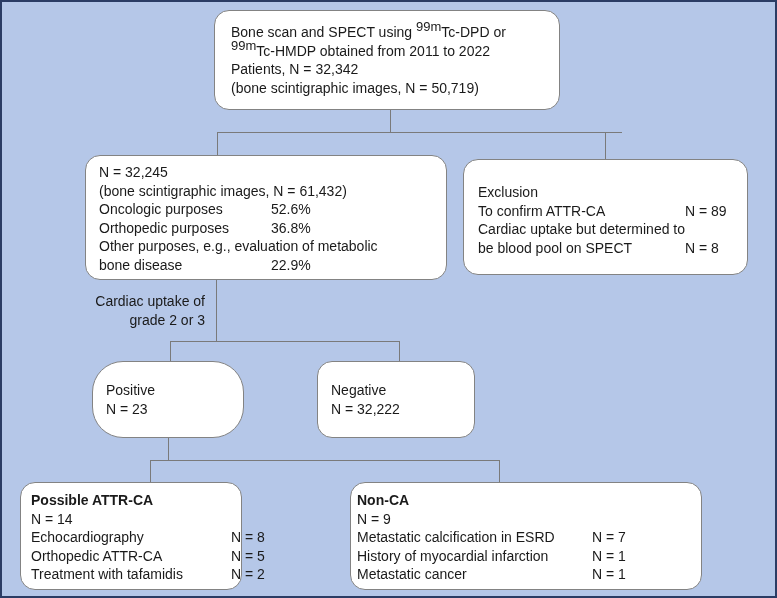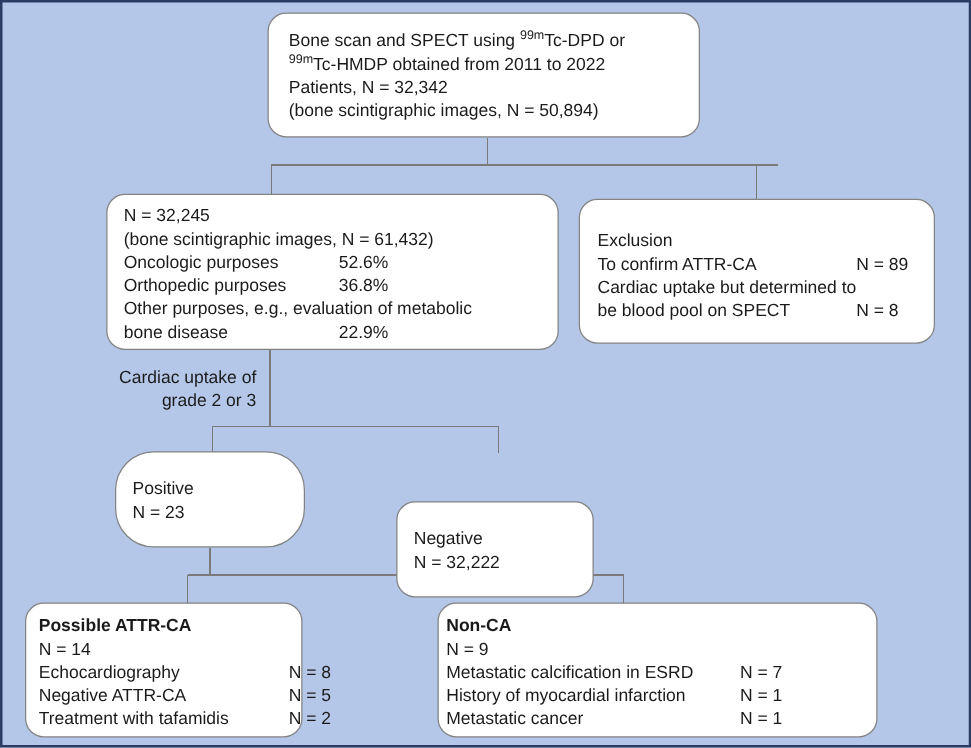--- a/index.html
+++ b/index.html
@@ -20,27 +20,27 @@
     box-sizing:border-box; white-space:nowrap;
   }
   .tline { white-space:nowrap; }
   .row { white-space:nowrap; }
   .lbl { display:inline-block; }
   .bold { font-weight:bold; }
   .w172 { width:172px; }
   .w207 { width:207px; }
   .w200 { width:200px; }
   .w235 { width:235px; }
-  sup { font-size:10px; line-height:0; }
+  sup { font-size:13px; line-height:0; }
   #top-box        { left:212px; top:8px;   width:346px; height:100px; padding:12px 0 0 16px; }
   #cohort-box     { left:35px;  top:153px; width:362px; height:125px; padding:7px 0 0 13px;margin-left:48px; }
   #exclusion-box  { left:461px; top:157px; width:285px; height:116px; padding:23px 0 0 14px; }
   #branch-label   { position:absolute; left:55px; top:290px; width:148px; text-align:right; }
   #positive-box   { left:90px;  top:359px; width:152px; height:77px; padding:19px 0 0 13px;border-radius:31px; }
-  #negative-box   { left:315px; top:359px; width:158px; height:77px; padding:19px 0 0 13px;margin-top:40px; }
+  #negative-box   { left:315px; top:359px; width:158px; height:77px; padding:19px 0 0 13px; }
   #possible-box   { left:18px;  top:480px; width:222px; height:108px; padding:8px 0 0 10px; }
   #nonca-box      { left:348px; top:480px; width:352px; height:108px; padding:8px 0 0 6px; }
 </style>
 </head>
 <body>
 
 <div id="frame">
 
   <svg id="connectors" viewBox="0 0 777 598" xmlns="http://www.w3.org/2000/svg">
     <g stroke="#7a7a7a" stroke-width="1" fill="none" shape-rendering="crispEdges">
@@ -59,21 +59,21 @@
       <path d="M148,458 L497,458"></path>
       <path d="M148,458 L148,481"></path>
       <path d="M497,458 L497,481"></path>
     </g>
   </svg>
 
   <div class="box" id="top-box">
     <div class="tline"><span>Bone scan and SPECT using </span><sup>99m</sup><span>Tc-DPD or</span></div>
     <div class="tline"><sup>99m</sup><span>Tc-HMDP obtained from 2011 to 2022</span></div>
     <div class="tline">Patients, N = 32,342</div>
-    <div class="tline">(bone scintigraphic images, N = 50,894)</div>
+    <div class="tline">(bone scintigraphic images, N = 50,719)</div>
   </div>
 
   <div class="box" id="cohort-box">
     <div class="tline">N = 32,245</div>
     <div class="tline">(bone scintigraphic images, N = 61,432)</div>
     <div class="row"><span class="lbl w172">Oncologic purposes</span><span>52.6%</span></div>
     <div class="row"><span class="lbl w172">Orthopedic purposes</span><span>36.8%</span></div>
     <div class="tline">Other purposes, e.g., evaluation of metabolic</div>
     <div class="row"><span class="lbl w172">bone disease</span><span>22.9%</span></div>
   </div>
@@ -97,21 +97,21 @@
 
   <div class="box" id="negative-box">
     <div class="tline">Negative</div>
     <div class="tline">N = 32,222</div>
   </div>
 
   <div class="box" id="possible-box">
     <div class="tline bold">Possible ATTR-CA</div>
     <div class="tline">N = 14</div>
     <div class="row"><span class="lbl w200">Echocardiography</span><span>N = 8</span></div>
-    <div class="row"><span class="lbl w200">Negative ATTR-CA</span><span>N = 5</span></div>
+    <div class="row"><span class="lbl w200">Orthopedic ATTR-CA</span><span>N = 5</span></div>
     <div class="row"><span class="lbl w200">Treatment with tafamidis</span><span>N = 2</span></div>
   </div>
 
   <div class="box" id="nonca-box">
     <div class="tline bold">Non-CA</div>
     <div class="tline">N = 9</div>
     <div class="row"><span class="lbl w235">Metastatic calcification in ESRD</span><span>N = 7</span></div>
     <div class="row"><span class="lbl w235">History of myocardial infarction</span><span>N = 1</span></div>
     <div class="row"><span class="lbl w235">Metastatic cancer</span><span>N = 1</span></div>
   </div>

